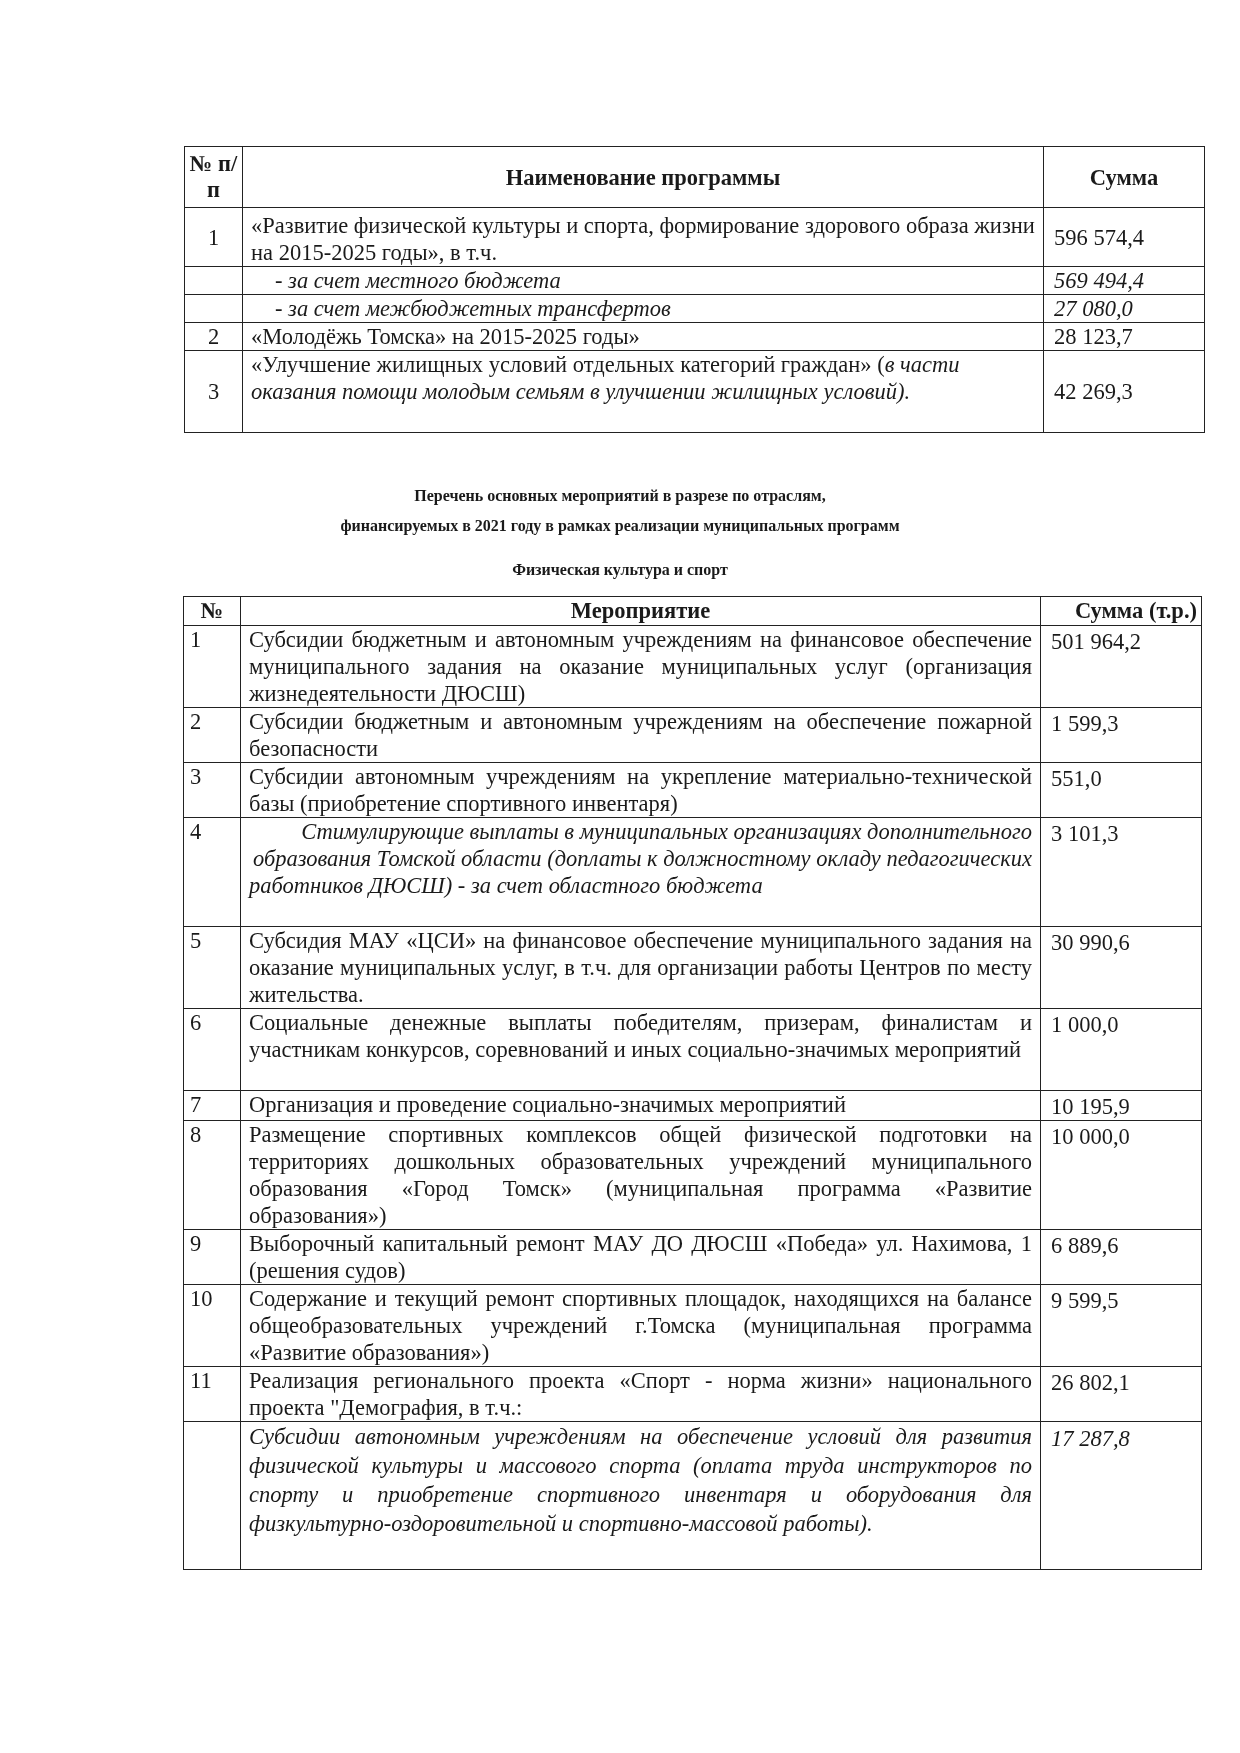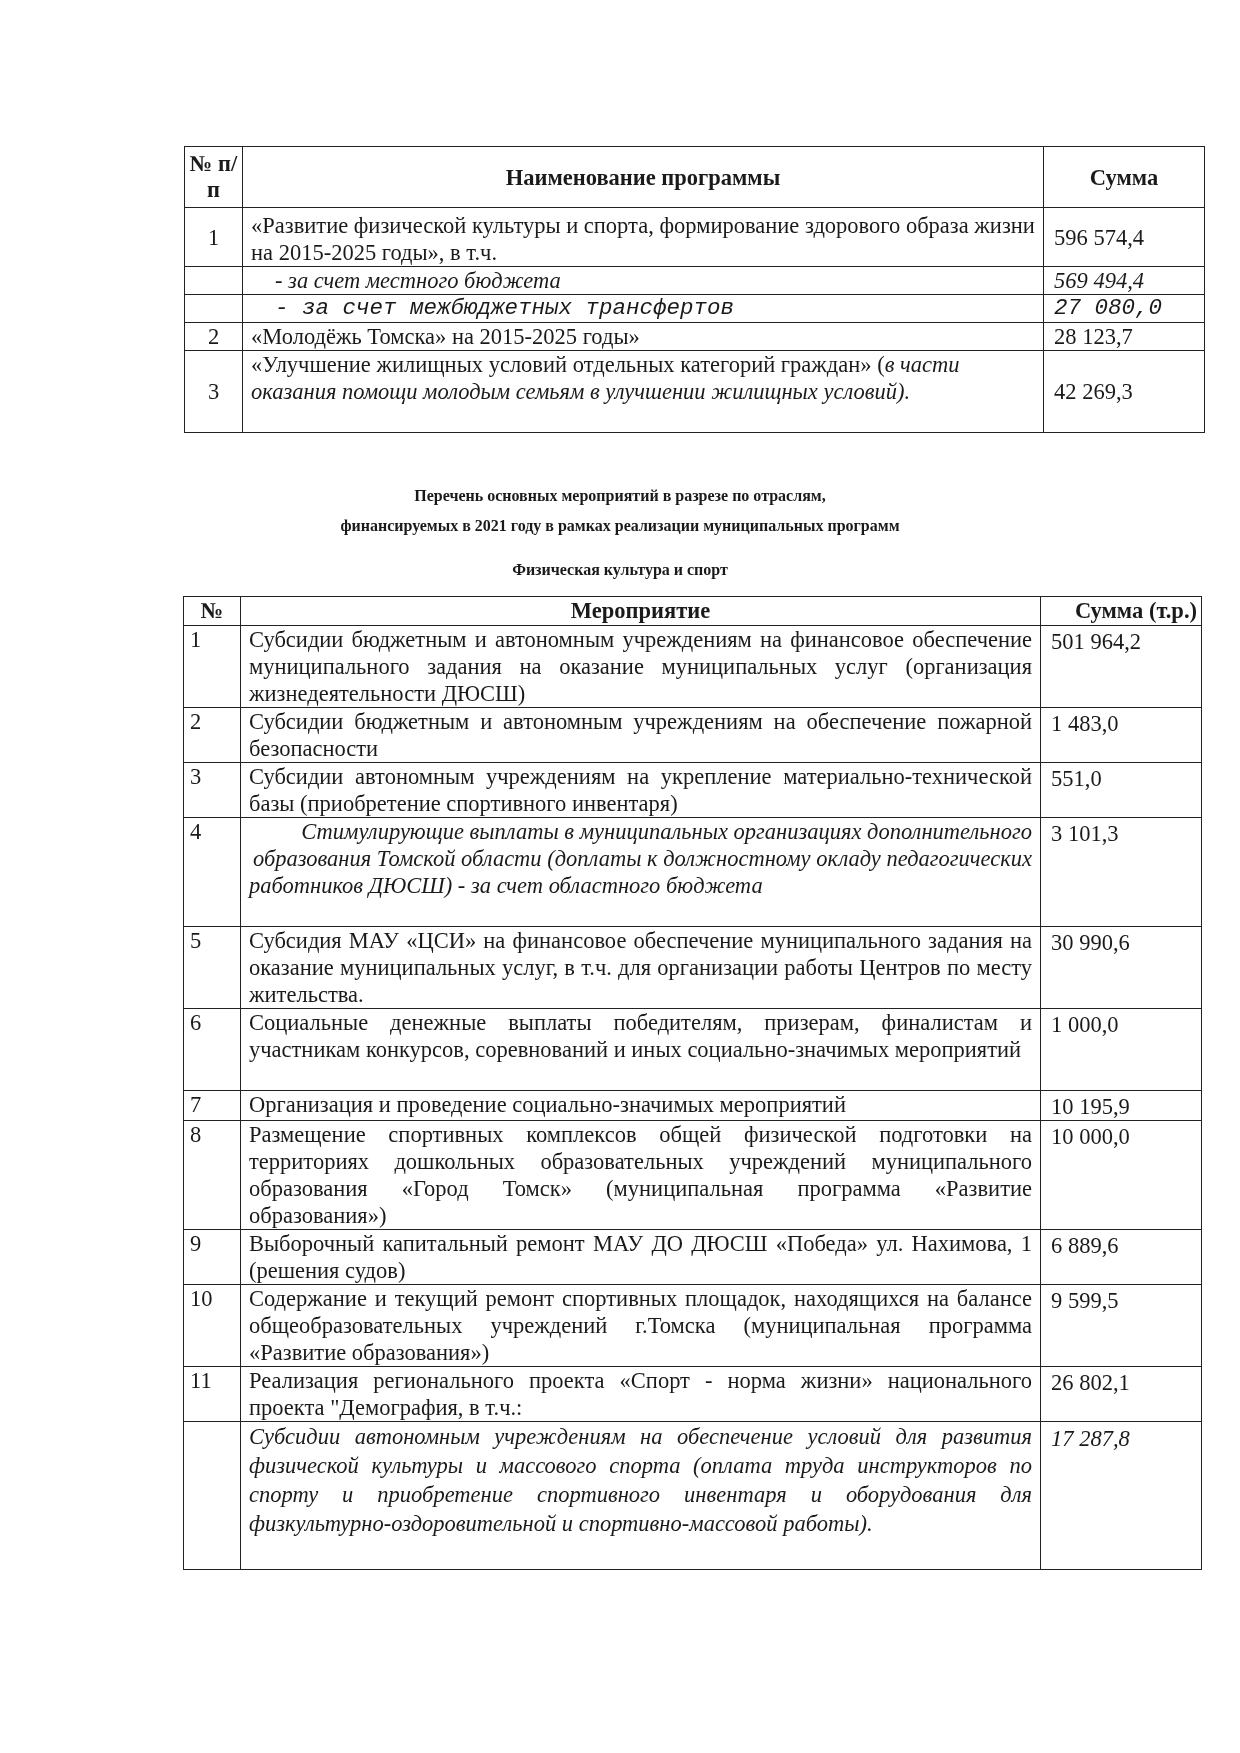--- a/index.html
+++ b/index.html
@@ -114,21 +114,21 @@
     <tr style="height:56px;">
       <td class="num">1</td>
       <td style="padding-top:4px;">«Развитие физической культуры и спорта, формирование здорового образа жизни на 2015-2025 годы», в т.ч.</td>
       <td class="sum">596 574,4</td>
     </tr>
     <tr style="height:27px;">
       <td class="num"></td>
       <td class="sub">- за счет местного бюджета</td>
       <td class="sub-sum">569 494,4</td>
     </tr>
-    <tr style="height:27px;font-family:Liberation Mono, monospace;">
+    <tr style="height:27px;">
       <td class="num"></td>
       <td class="sub">- за счет межбюджетных трансфертов</td>
       <td class="sub-sum">27 080,0</td>
     </tr>
     <tr style="height:27px;">
       <td class="num">2</td>
       <td>«Молодёжь Томска» на 2015-2025 годы»</td>
       <td class="sum">28 123,7</td>
     </tr>
     <tr style="height:82px;">
@@ -160,21 +160,21 @@
       <th class="sum-h">Сумма (т.р.)</th>
     </tr>
     <tr style="height:81px;">
       <td class="num">1</td>
       <td class="text">Субсидии бюджетным и автономным учреждениям на финансовое обеспечение муниципального задания на оказание муниципальных услуг (организация жизнедеятельности ДЮСШ)</td>
       <td class="sum">501 964,2</td>
     </tr>
     <tr style="height:55px;">
       <td class="num">2</td>
       <td class="text">Субсидии бюджетным и автономным учреждениям на обеспечение пожарной безопасности</td>
-      <td class="sum">1 483,0</td>
+      <td class="sum">1 599,3</td>
     </tr>
     <tr style="height:55px;">
       <td class="num">3</td>
       <td class="text">Субсидии автономным учреждениям на укрепление материально-технической базы (приобретение спортивного инвентаря)</td>
       <td class="sum">551,0</td>
     </tr>
     <tr style="height:109px;">
       <td class="num">4</td>
       <td class="text" style="text-align:right;font-style:italic;">Стимулирующие выплаты в муниципальных организациях дополнительного образования Томской области  (доплаты к должностному окладу педагогических работников ДЮСШ) - за счет областного бюджета</td>
       <td class="sum">3 101,3</td>

